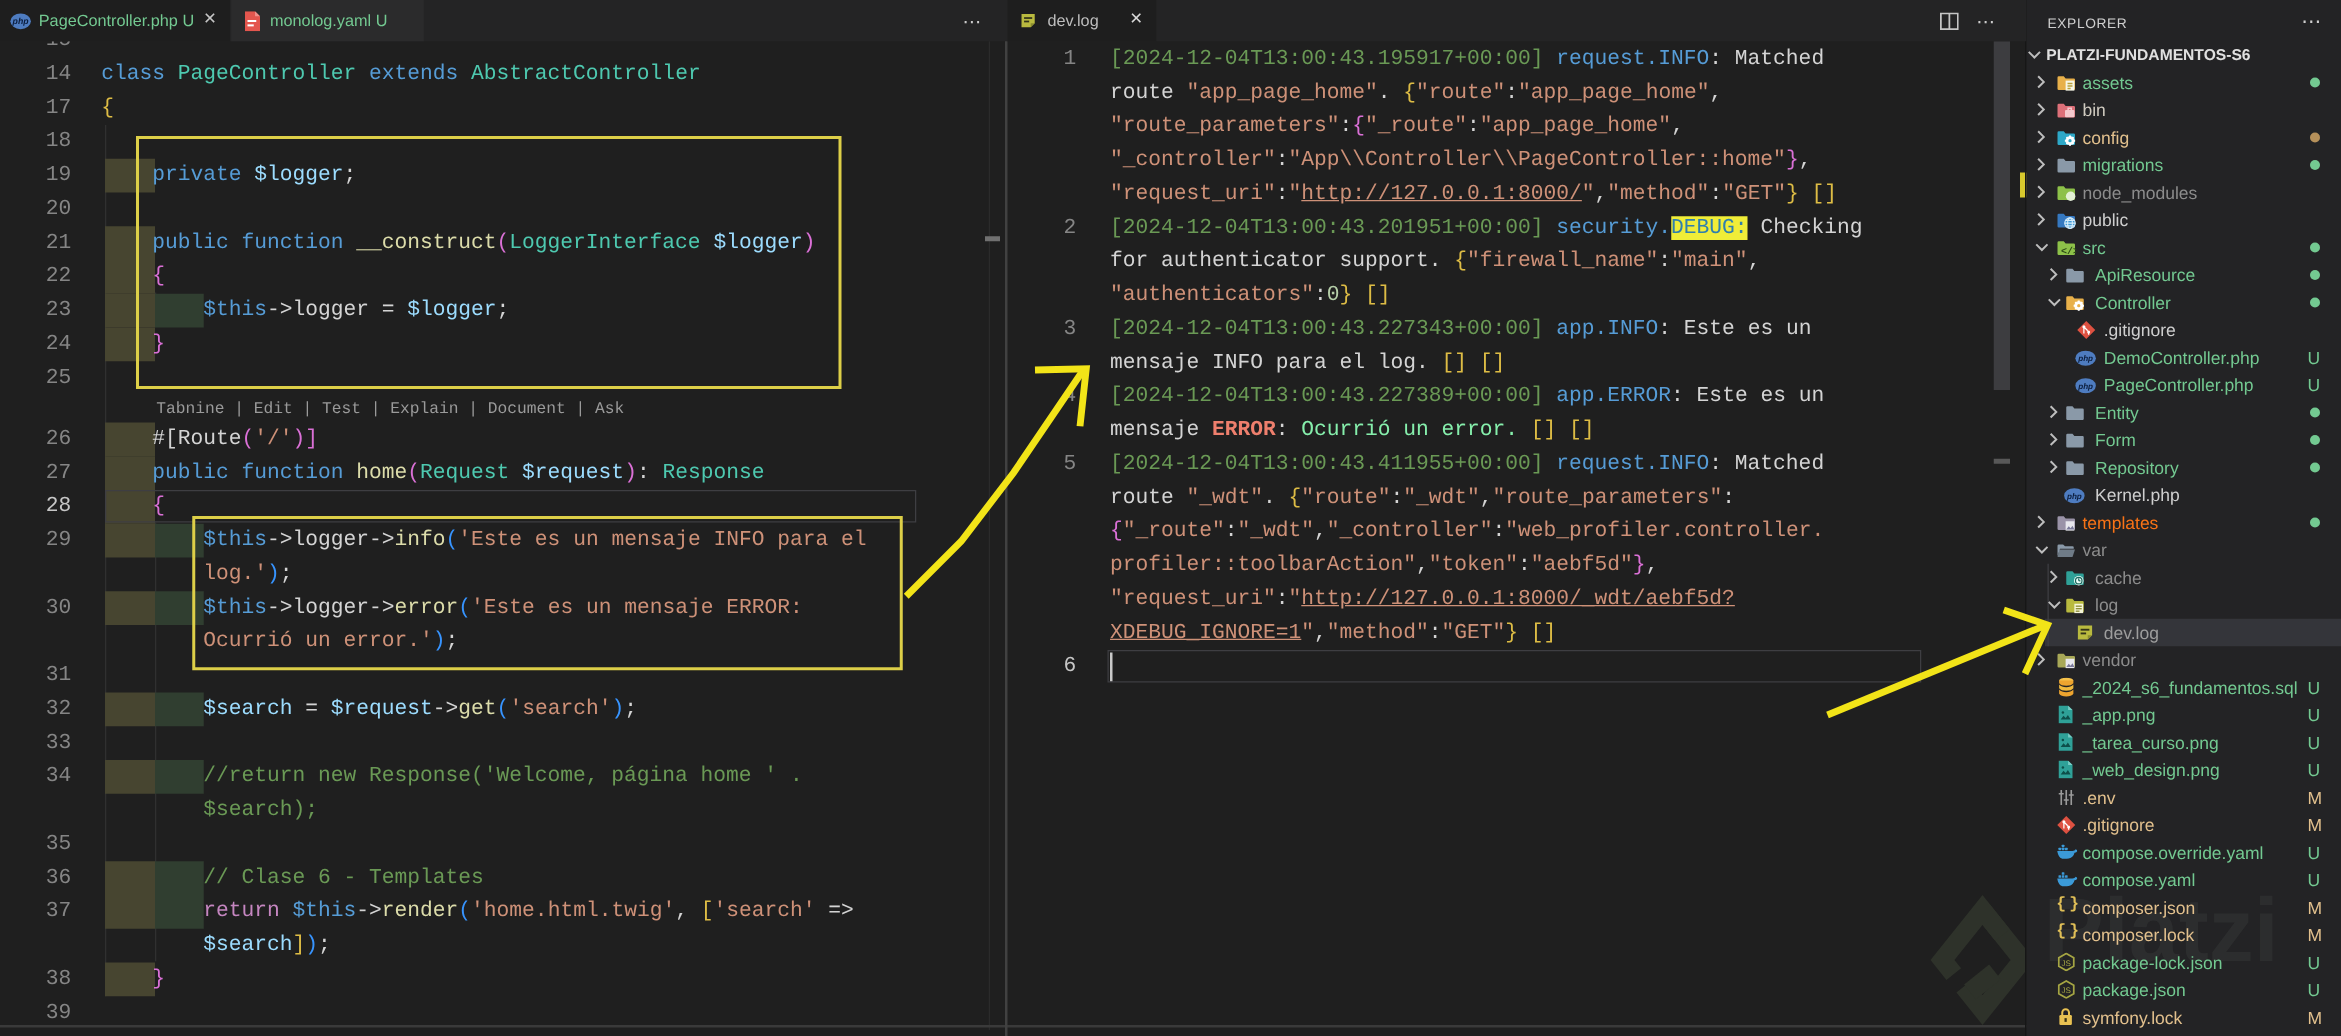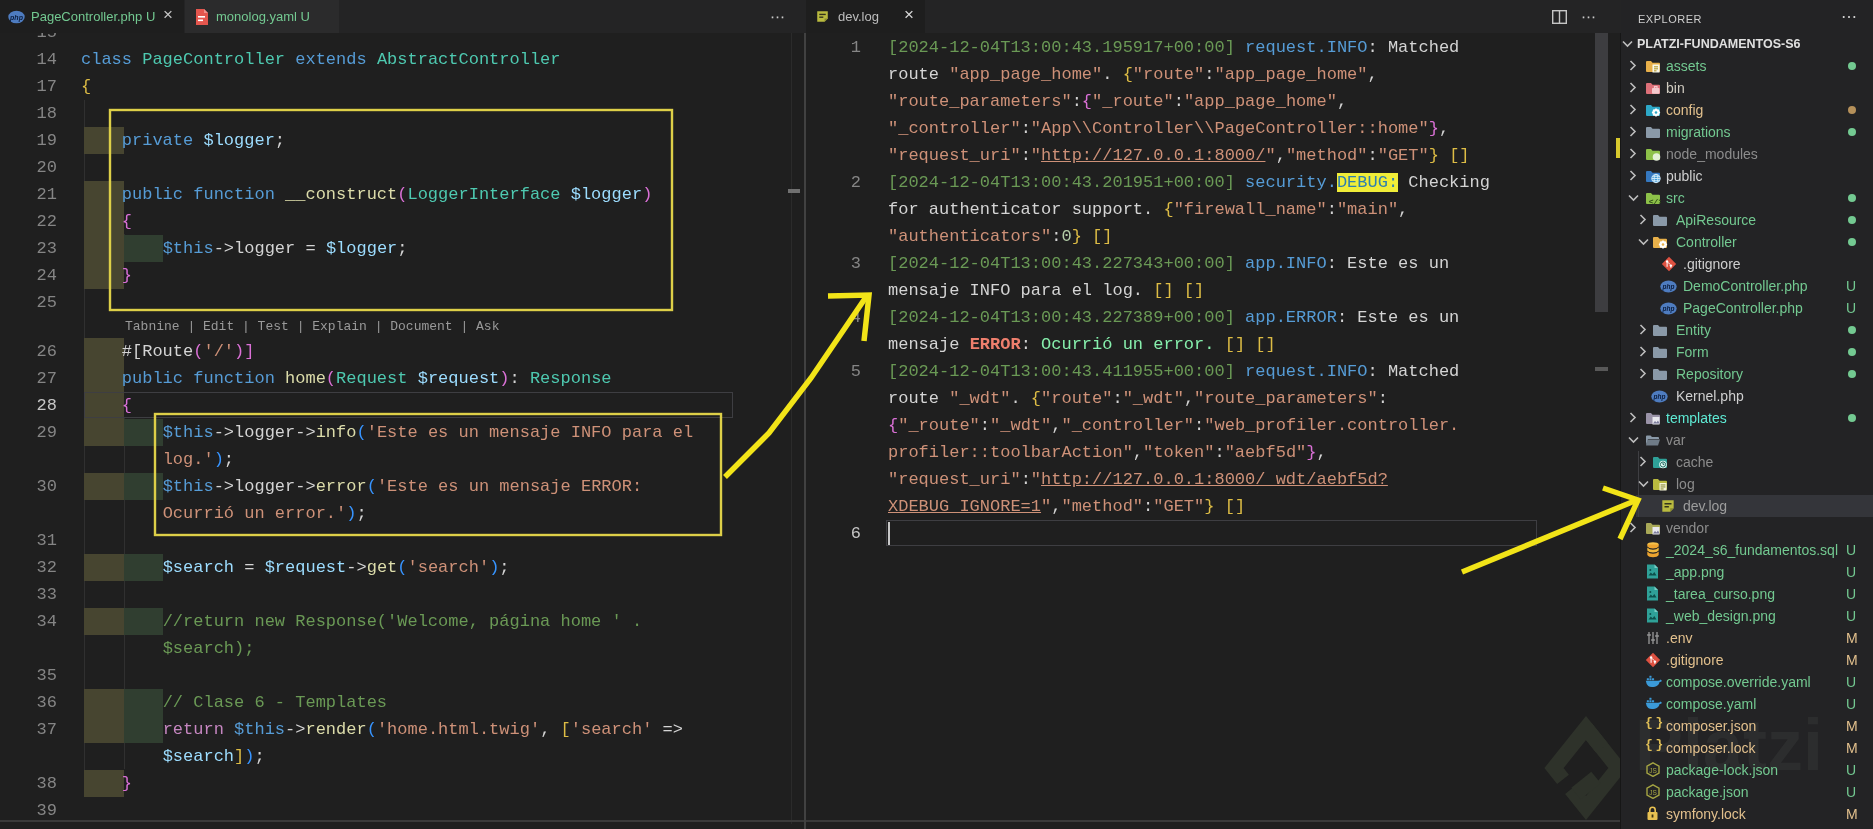--- a/index.html
+++ b/index.html
@@ -310,21 +310,21 @@
   </svg>
 <div class="tree" style="left:1676px;top:385px;color:#cfcfcf">Kernel.php</div>
 <svg class="abs" style="left:1629px;top:412px" width="8" height="11" viewBox="0 0 8 11">
     <path d="M1.5 1 L6 5.5 L1.5 10" fill="none" stroke="#bdbdbd" stroke-width="1.6"></path>
   </svg>
 <svg class="abs" style="left:1645px;top:411px" width="16" height="15" viewBox="0 0 16 15">
     <path d="M1 3 q0-1 1-1 h4 l1.5 1.8 h6.5 q1 0 1 1 v7.2 q0 1-1 1 h-12 q-1 0-1-1 z" fill="#9a93a8"></path>
     <rect x="7.5" y="6" width="7" height="7.5" fill="#e8e8ee"></rect>
     <path d="M8 12.5 l2-2.5 1.5 1.5 1.5-2 1.5 3 z" fill="#7a7a9a"></path>
   </svg>
-<div class="tree" style="left:1666px;top:407px;color:#5eead4">templates</div>
+<div class="tree" style="left:1666px;top:407px;color:#f97316">templates</div>
 <div class="abs" style="left:1848px;top:414px;width:8px;height:8px;border-radius:50%;background:#73C991"></div>
 <svg class="abs" style="left:1628px;top:436px" width="11" height="8" viewBox="0 0 11 8">
     <path d="M1 1.5 L5.5 6 L10 1.5" fill="none" stroke="#bdbdbd" stroke-width="1.6"></path>
   </svg>
 <svg class="abs" style="left:1645px;top:433px" width="16" height="15" viewBox="0 0 16 15">
     <path d="M1 3.5 q0-1 1-1 h3.5 l1.5 1.5 h6 q1 0 1 1 v1 h-11 l-2 6 z" fill="#8a99a8"></path>
     <path d="M2.5 6.5 h12.5 l-2 6 h-12 z" fill="#8a99a8" opacity="0.75"></path>
   </svg>
 <div class="tree" style="left:1666px;top:429px;color:#8c8c8c">var</div>
 <svg class="abs" style="left:1639px;top:456px" width="8" height="11" viewBox="0 0 8 11">

